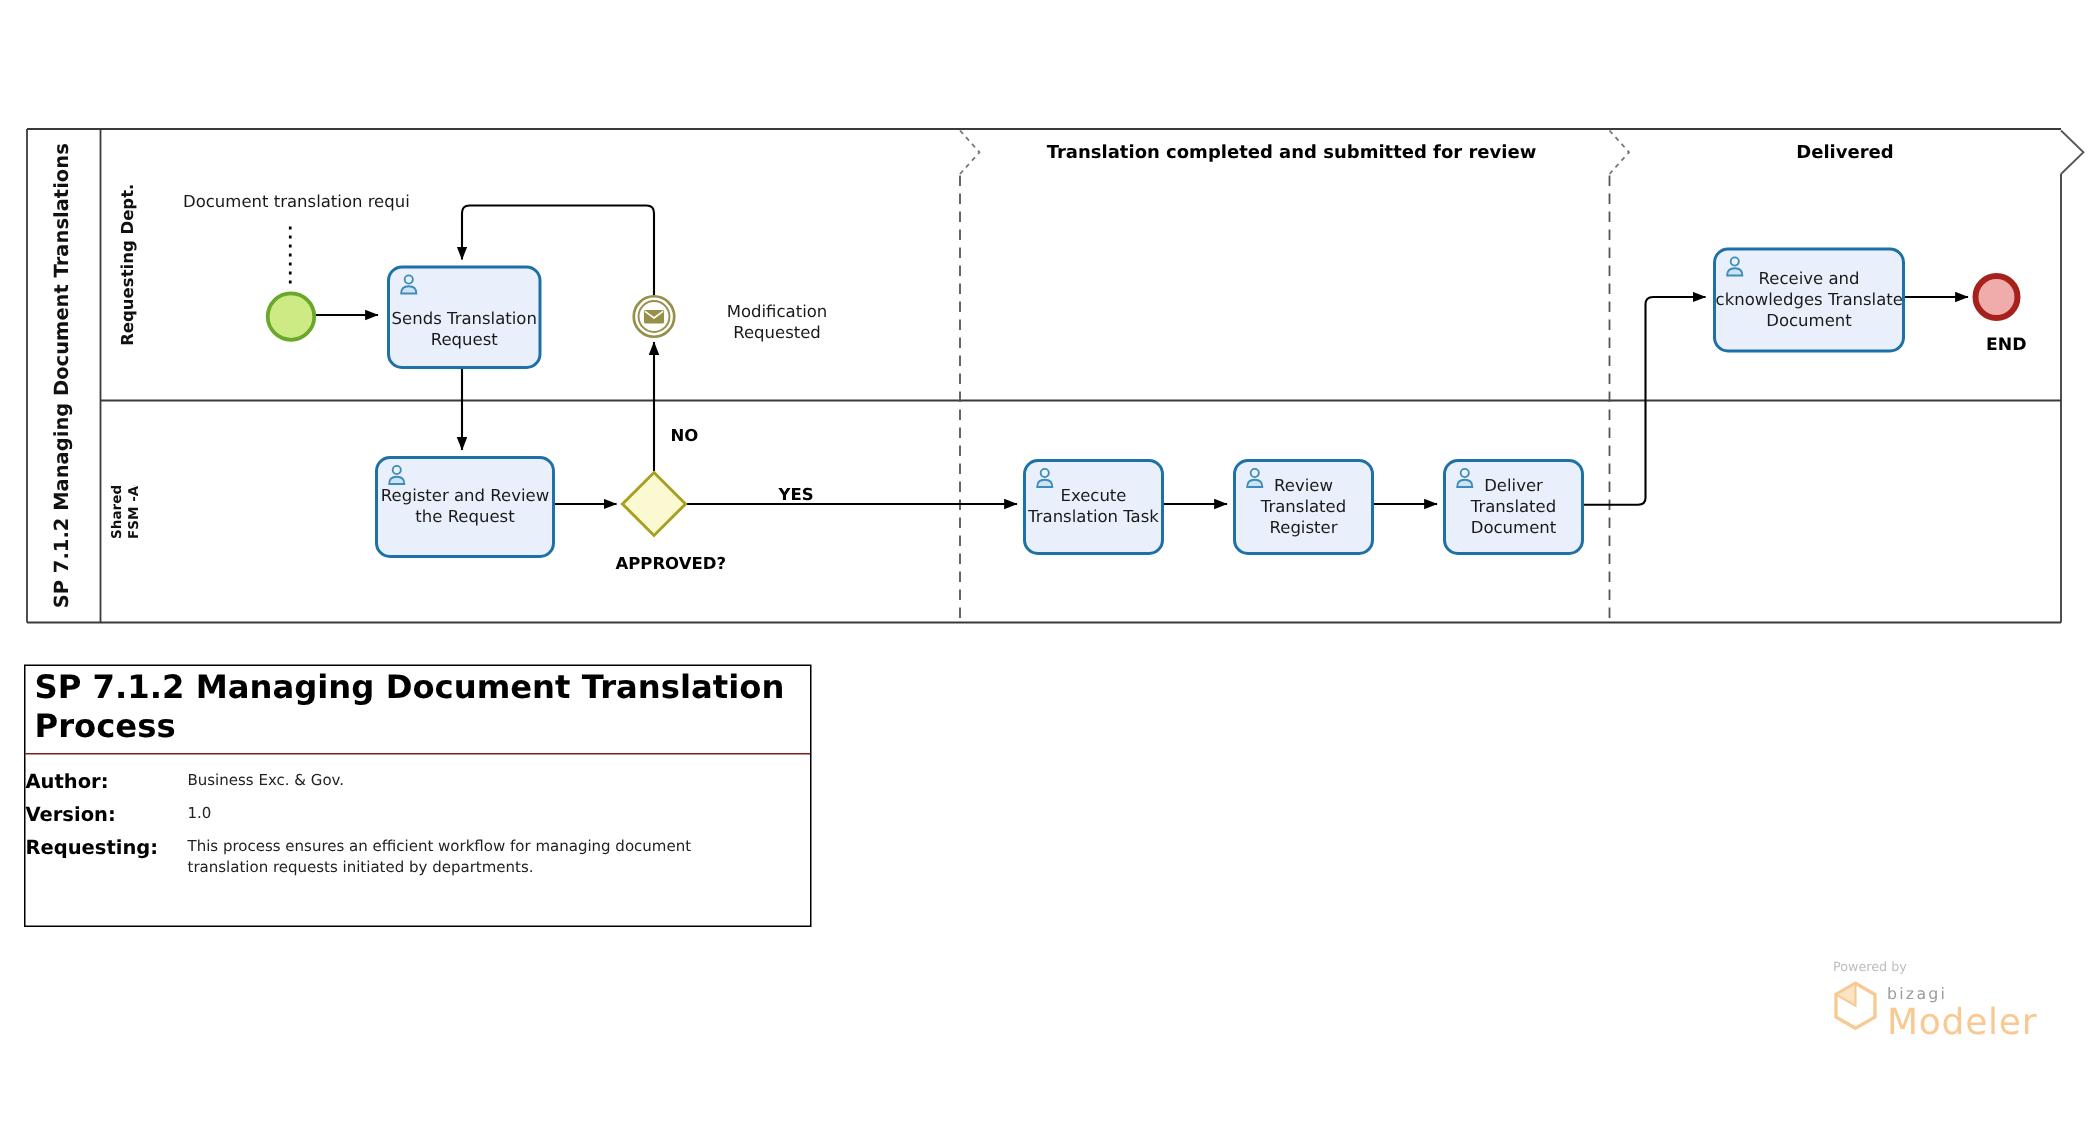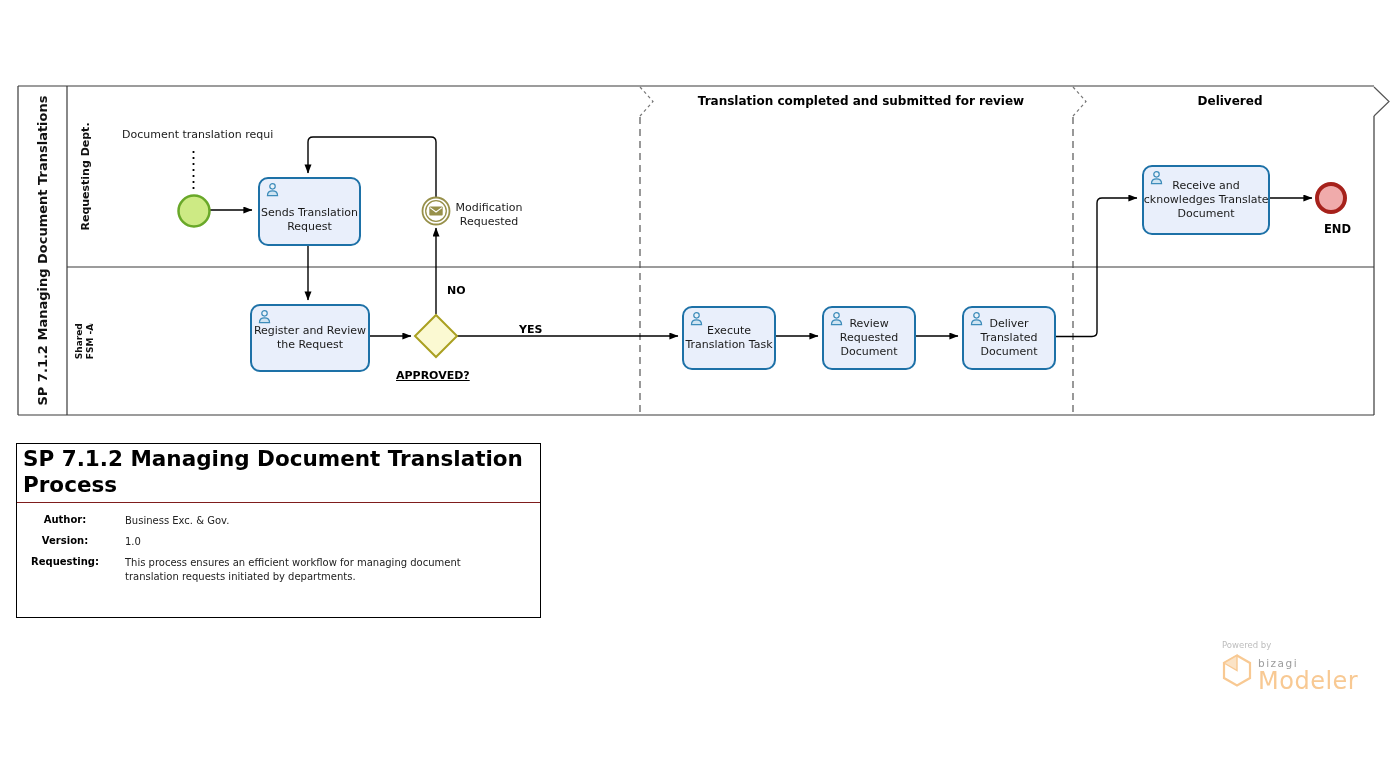--- a/index.html
+++ b/index.html
@@ -23,21 +23,21 @@
   .flowlbl { position:absolute; font-weight:bold; font-size:11px; color:#000; }
   .evtlbl  { position:absolute; font-size:11px; color:#1a1a1a; text-align:center; line-height:1.25; }
   .annot   { position:absolute; font-size:11px; color:#1a1a1a; white-space:nowrap; overflow:hidden; }
 
   
   .infobox { position:absolute; left:16px; top:443px; width:523px; height:173px; border:1px solid #000; }
   .infobox .ib-title { height:53px; padding:2px 5px 3px 6px; border-bottom:1px solid #7f1d1d;
                        font-weight:bold; font-size:21.5px; line-height:1.22; overflow:hidden; color:#000; }
   .infobox .ib-body { padding:11px 8px 0 0; }
   .ib-row { display:flex; margin-bottom:7px; }
-  .ib-lab { width:96px; flex:0 0 96px; text-align:center; font-weight:bold; font-size:10px; padding-right:12px; color:#000; }
+  .ib-lab { width:96px; flex:0 0 96px; text-align:left; font-weight:bold; font-size:13px; padding-right:12px; color:#000; }
   .ib-val { font-size:10px; color:#222; width:392px; line-height:1.4; }
 
   
   .brand { position:absolute; left:1222px; top:640px; width:160px; }
   .brand .pby { font-size:8.5px; color:#bdbdbd; margin-bottom:4px; }
   .brand .row { display:flex; align-items:flex-start; }
   .brand .bz  { font-size:10.5px; color:#9c9c9c; letter-spacing:1.5px; margin:3px 0 0 6px; }
   .brand .md  { font-size:24px; color:#f8c993; letter-spacing:0.5px; margin:-2px 0 0 6px; }
 </style>
 </head>
@@ -142,43 +142,43 @@
       <path d="M2.6,14.6 C2.6,10.8 5,9.4 8,9.4 C11,9.4 13.4,10.8 13.4,14.6 Z" fill="#cfe4f2" stroke="#3e8cba" stroke-width="1.3"></path>
     </svg>
     <div class="tlbl" style="width:104px;">Execute Translation Task</div>
   </div>
 
   <div class="task" style="left:822px; top:306px; width:90px; height:60px;">
     <svg class="person" viewBox="0 0 16 16">
       <circle cx="8" cy="4.6" r="2.9" fill="#eaf3fa" stroke="#3e8cba" stroke-width="1.3"></circle>
       <path d="M2.6,14.6 C2.6,10.8 5,9.4 8,9.4 C11,9.4 13.4,10.8 13.4,14.6 Z" fill="#cfe4f2" stroke="#3e8cba" stroke-width="1.3"></path>
     </svg>
-    <div class="tlbl" style="width:80px;">Review Requested Document</div>
+    <div class="tlbl" style="width:80px;">Review Translated Register</div>
   </div>
 
   <div class="task" style="left:962px; top:306px; width:90px; height:60px;">
     <svg class="person" viewBox="0 0 16 16">
       <circle cx="8" cy="4.6" r="2.9" fill="#eaf3fa" stroke="#3e8cba" stroke-width="1.3"></circle>
       <path d="M2.6,14.6 C2.6,10.8 5,9.4 8,9.4 C11,9.4 13.4,10.8 13.4,14.6 Z" fill="#cfe4f2" stroke="#3e8cba" stroke-width="1.3"></path>
     </svg>
     <div class="tlbl" style="width:80px;">Deliver Translated Document</div>
   </div>
 
   <div class="task" style="left:1142px; top:165px; width:124px; height:66px;">
     <svg class="person" viewBox="0 0 16 16">
       <circle cx="8" cy="4.6" r="2.9" fill="#eaf3fa" stroke="#3e8cba" stroke-width="1.3"></circle>
       <path d="M2.6,14.6 C2.6,10.8 5,9.4 8,9.4 C11,9.4 13.4,10.8 13.4,14.6 Z" fill="#cfe4f2" stroke="#3e8cba" stroke-width="1.3"></path>
     </svg>
     <div class="tlbl" style="width:140px;">Receive and Acknowledges Translated Document</div>
   </div>
 
   <div class="flowlbl" style="left:447px; top:284px;">NO</div>
   <div class="flowlbl" style="left:519px; top:323px;">YES</div>
-  <div class="flowlbl" style="left:396px; top:369px; width:88px; text-align:left;text-decoration:underline;">APPROVED?</div>
-  <div class="evtlbl" style="left:450px; top:201px; width:78px;">Modification Requested</div>
+  <div class="flowlbl" style="left:396px; top:369px; width:88px; text-align:right;">APPROVED?</div>
+  <div class="evtlbl" style="left:450px; top:201px; width:78px;padding-left:29px;">Modification Requested</div>
   <div class="flowlbl" style="left:1311px; top:222px; width:40px; text-align:right; font-size:11.5px;">END</div>
 
   <div class="infobox">
     <div class="ib-title">SP 7.1.2 Managing Document Translation Process</div>
     <div class="ib-body">
       <div class="ib-row">
         <div class="ib-lab">Author:</div>
         <div class="ib-val">Business Exc. &amp; Gov.</div>
       </div>
       <div class="ib-row">

